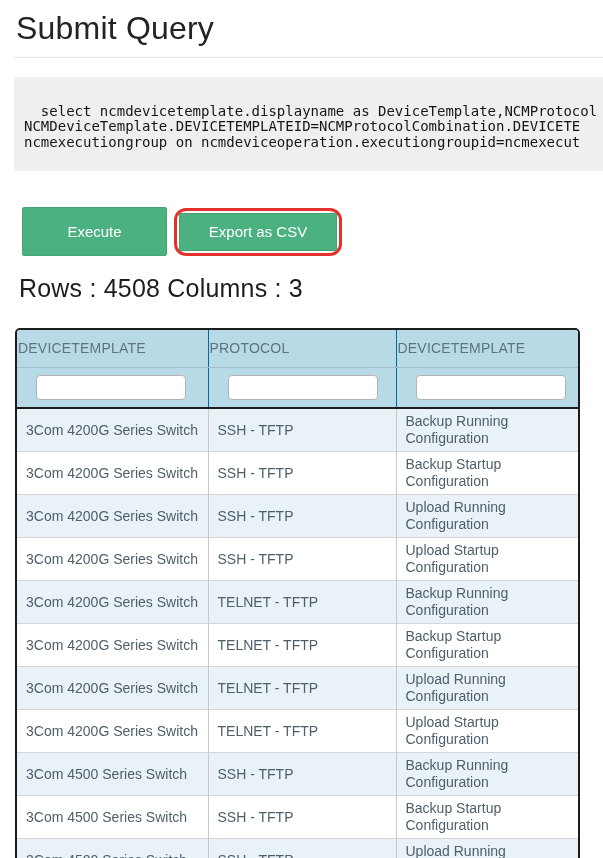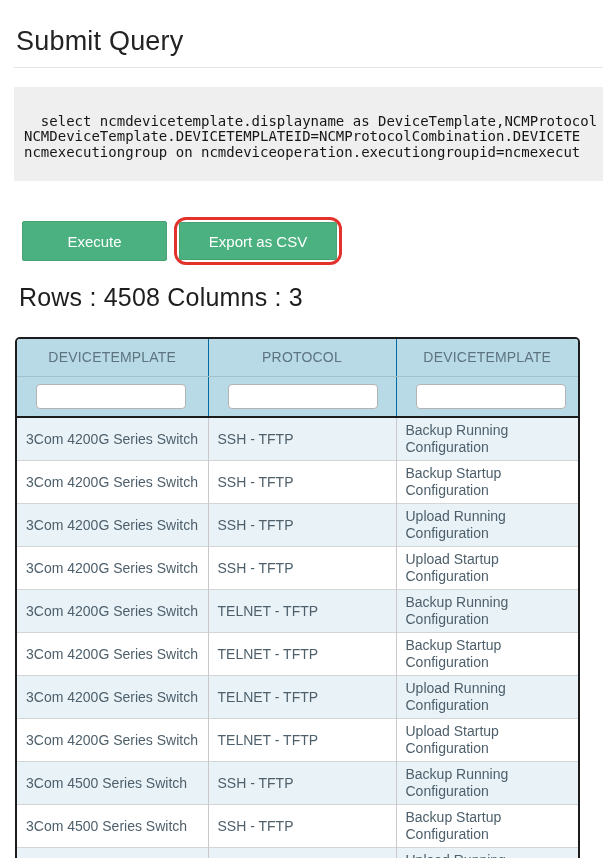--- a/index.html
+++ b/index.html
@@ -8,43 +8,43 @@
     --header-blue:#b8dae7;
     --alt-row-blue:#e9f2f7;
   }
   *{box-sizing:border-box;}
   html,body{margin:0;padding:0;}
   body{
     width:603px;height:858px;overflow:hidden;background:#fff;
     font-family:"Liberation Sans",sans-serif;color:#222;
   }
   .page-title{
-    font-size:27px;font-weight:400;color:#232323;
-    margin:26px 0 10px 16px;letter-spacing:0.2px;
+    font-size:32px;font-weight:400;color:#232323;
+    margin:10px 0 10px 16px;letter-spacing:0.2px;
   }
   .title-divider{
     border:none;border-top:1px solid #e4e4e4;
     margin:0 0 0 14px;width:740px;
   }
   .query-box{
     margin:19px 0 0 14px;width:745px;height:94px;
     background:#efefef;padding:11px 10px;
     font-family:"DejaVu Sans Mono",monospace;font-size:14px;line-height:15.5px;
     color:#161616;white-space:pre;overflow:hidden;
   }
   .button-row{
     margin:36px 0 0 22px;display:flex;align-items:center;
   }
   .btn{
     display:inline-block;background:var(--accent-green);color:#fff;
     border:1px solid #45a376;border-radius:2px;
     font-family:"Liberation Sans",sans-serif;font-size:15px;
     text-align:center;cursor:pointer;
   }
-  .btn-execute{width:145px;height:40px;text-align:center;}
+  .btn-execute{width:145px;height:49px;text-align:center;}
   .btn-export{width:158px;height:38px;}
   .annotation{
     margin-left:7px;border:3px solid var(--annotation-red);
     border-radius:12px;padding:2px;display:inline-block;line-height:0;
   }
   .results-summary{
     font-size:25px;font-weight:400;color:#1d1d1d;
     margin:18px 0 0 19px;letter-spacing:0.2px;
   }
   .table-wrap{
@@ -56,21 +56,21 @@
     border-collapse:collapse;width:100%;table-layout:fixed;
     font-size:14px;
   }
   thead th,thead td{
     background:var(--header-blue);
     border-left:1px solid #0369a1;
   }
   thead th:first-child,thead td:first-child{border-left:none;}
   thead tr.header-row th{
     height:37px;font-weight:400;color:#5d7380;
-    text-align:center;border-bottom:1px solid #a4c0cb;
+    text-align:left;border-bottom:1px solid #a4c0cb;
     letter-spacing:0.2px;
   }
   thead tr.filter-row td{height:41px;border-bottom:2px solid #1c1c1c;}
   .filter-input{
     display:block;margin-left:18px;width:150px;height:25px;
     border:1px solid #b3b3b3;border-radius:4px;background:#fff;
     outline:none;padding:0 6px;font-size:13px;
   }
   tbody td{
     border-left:1px solid #c9c9c9;border-top:1px solid #d2d6d8;

